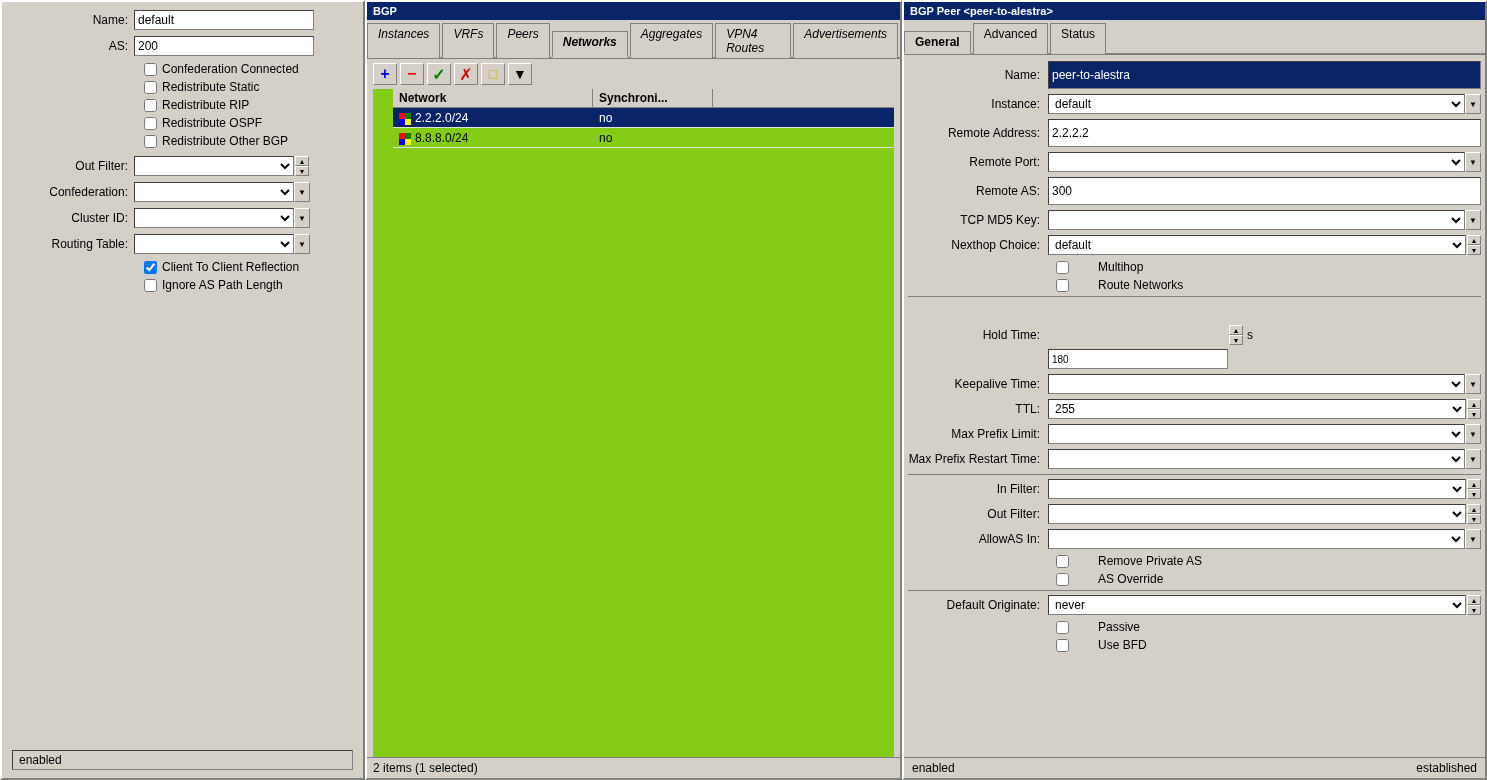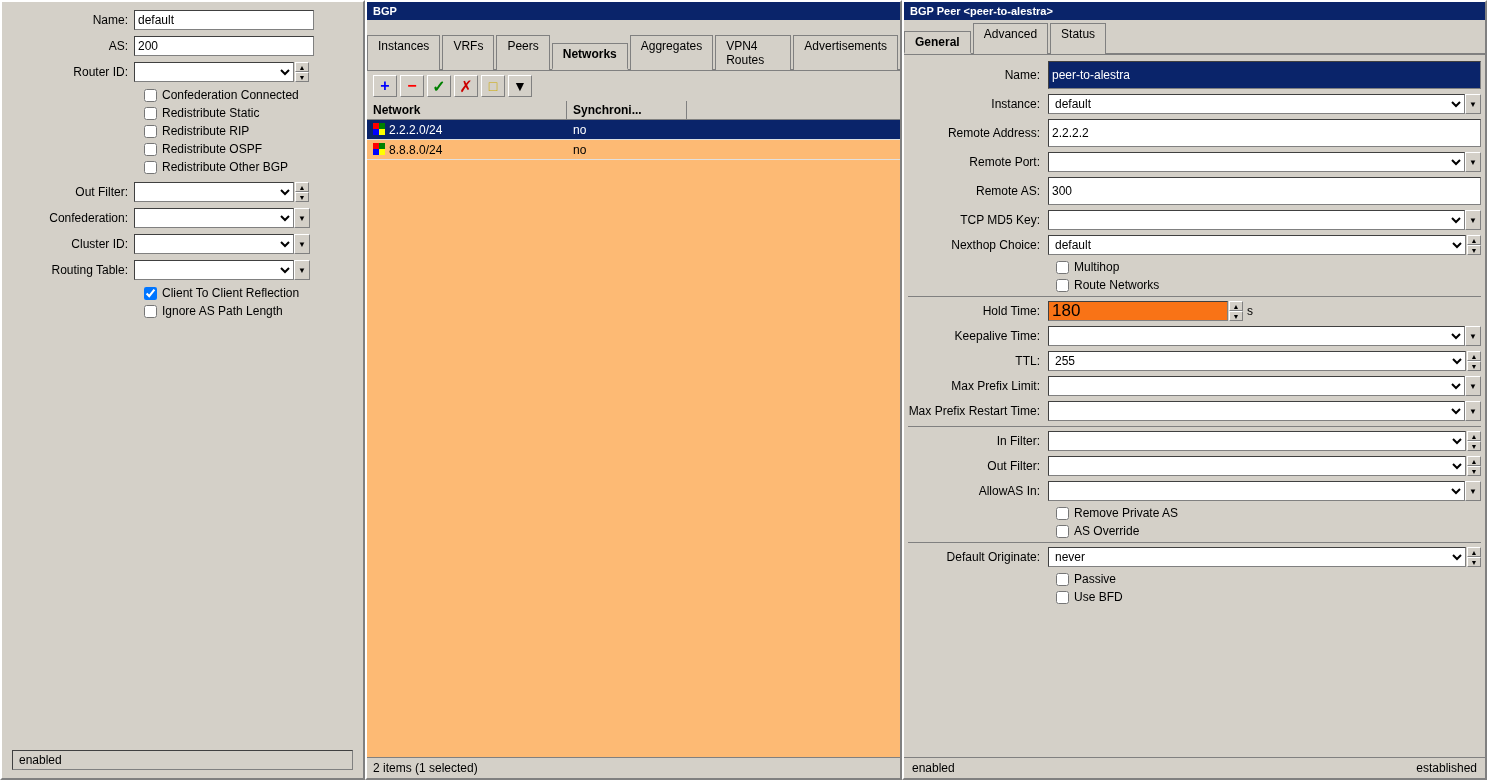--- a/index.html
+++ b/index.html
@@ -140,21 +140,22 @@
       width: 537px;
       flex-shrink: 0;
       display: flex;
       flex-direction: column;
     }
 
     .tabs-bar {
       display: flex;
       background: #d4d0c8;
       border-bottom: 2px solid #808080;
-      padding-top: 14px;
+      padding-top: 2px;
+      font-style: italic;
     }
 
     .tab {
       padding: 3px 10px;
       font-size: 12px;
       border: 1px solid #808080;
       border-bottom: none;
       background: #d4d0c8;
       cursor: pointer;
       margin-right: 2px;
@@ -193,23 +194,24 @@
     }
 
     .tool-btn-blue { color: #0000ff; font-weight: bold; font-size: 16px; }
     .tool-btn-red { color: #ff0000; font-weight: bold; font-size: 16px; }
     .tool-btn-green { color: #008000; font-weight: bold; font-size: 16px; }
     .tool-btn-cross { color: #cc0000; font-size: 16px; }
     .tool-btn-yellow { color: #ccaa00; font-size: 14px; }
 
     .table-container {
       flex: 1;
-      background: #fdba74;
+      background: #84cc16;
       overflow: hidden;
-      margin: 0 0;
+      margin: 0 6px;
+      padding-left: 20px;
     }
 
     .table-header {
       display: flex;
       background: #d4d0c8;
       border-bottom: 1px solid #808080;
     }
 
     .col-header {
       padding: 2px 6px;
@@ -234,21 +236,21 @@
       color: white;
     }
 
     .table-cell {
       padding: 0 6px;
       font-size: 12px;
       overflow: hidden;
       white-space: nowrap;
     }
 
-    .cell-network { width: 200px; display: flex; align-items: flex-start; gap: 4px; }
+    .cell-network { width: 200px; display: flex; align-items: flex-end; gap: 4px; }
     .cell-sync { width: 120px; }
 
     .route-icon {
       width: 12px;
       height: 12px;
       display: inline-flex;
       flex-shrink: 0;
     }
 
     .status-footer {
@@ -337,41 +339,43 @@
       justify-content: center;
       cursor: pointer;
       font-size: 8px;
     }
 
     .right-checkbox-row {
       display: flex;
       align-items: center;
       margin-bottom: 4px;
       padding-left: 148px;
+      gap: 24px;
     }
 
     .right-checkbox-row input[type="checkbox"] {
       margin-right: 5px;
     }
 
     .hold-time-row {
       display: flex;
       align-items: center;
       margin-bottom: 5px;
     }
 
     .hold-time-input {
       width: 180px;
       height: 20px;
       border: 1px solid #808080;
       border-top-color: #404040;
       border-left-color: #404040;
-      background: #f97316;
+      background: #ffffff;
       padding: 0 3px;
-      font-size: 17px;
+      font-size: 10px;
+      margin-top: 48px;
     }
 
     .hold-time-spin {
       display: flex;
       flex-direction: column;
       width: 14px;
       height: 20px;
       margin-left: 1px;
     }
 
@@ -416,30 +420,20 @@
     <div class="form-row">
       <span class="form-label">Name:</span>
       <input class="form-input" type="text" value="default" style="max-width: 180px;">
     </div>
 
     <div class="form-row">
       <span class="form-label">AS:</span>
       <input class="form-input" type="text" value="200" style="max-width: 180px;">
     </div>
 
-    <div class="form-row">
-      <span class="form-label">Router ID:</span>
-      <div class="form-select-container">
-        <select class="form-select" style="max-width:160px;"></select>
-        <div class="spin-btn">
-          <div class="spin-up">▲</div>
-          <div class="spin-down">▼</div>
-        </div>
-      </div>
-    </div>
 
     <div class="section-separator"></div>
 
     <div class="checkbox-row">
       <input type="checkbox" style="">
       <span>Confederation Connected</span>
     </div>
     <div class="checkbox-row">
       <input type="checkbox" style="">
       <span>Redistribute Static</span>

